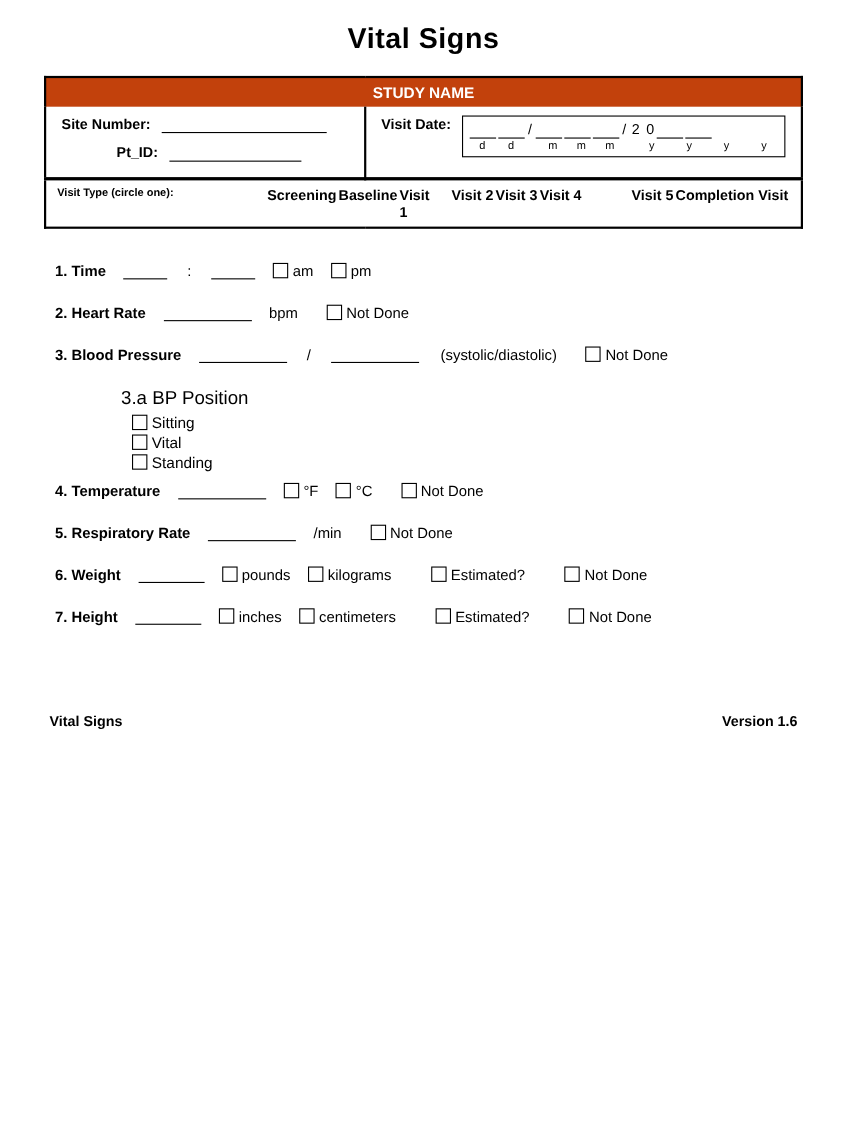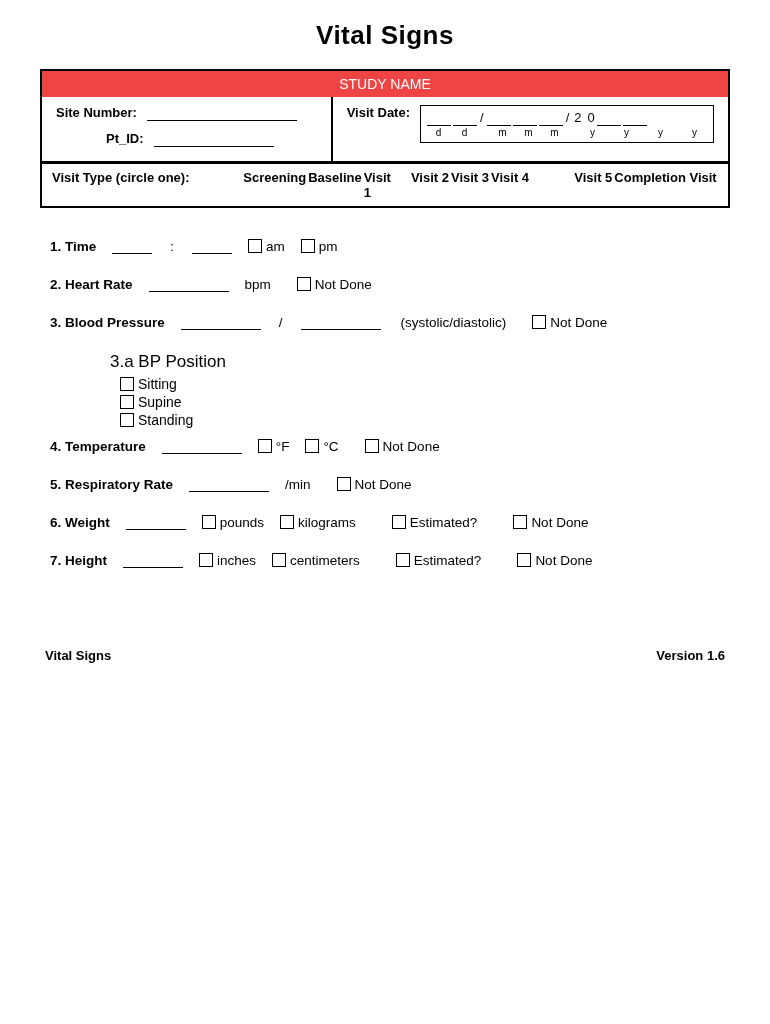--- a/index.html
+++ b/index.html
@@ -26,24 +26,24 @@
       letter-spacing: 0.5px;
     }
 
     .header-table {
       width: 100%;
       border-collapse: collapse;
       border: 2px solid #000;
     }
 
     .study-name-row {
-      background: #ef4444;
+      background: #c2410c;
       color: #fff;
       text-align: center;
-      font-weight: normal;
+      font-weight: bold;
       font-size: 14px;
       padding: 5px;
     }
 
     .field-line {
       display: flex;
       align-items: baseline;
       margin-bottom: 6px;
       font-weight: bold;
       font-size: 13px;
@@ -260,21 +260,21 @@
           </div>
         </div>
       </div>
     </td>
   </tr>
   <tr style="border-top: 3px solid #000;">
     <td colspan="2" style="padding: 0;">
       <table class="visit-table">
         <tbody>
               <tr>
-          <td class="visit-label" style="width: 28%; font-size:13px;margin-left:28px;">
+          <td class="visit-label" style="width: 28%; font-size:10px;margin-left:28px;">
             <span>Visit Type (circle one):</span>
           </td>
           <td style="width: 24%;">
             <div class="visit-options-col">
               <span style="font-weight:bold; font-size:13px;">Screening</span>
               <span style="font-weight:bold; font-size:13px;">Baseline</span>
               <span style="font-weight:bold; font-size:13px;">Visit 1</span>
             </div>
           </td>
           <td style="width: 24%;">
@@ -339,21 +339,21 @@
 
   <div class="bp-position-section">
     <div class="bp-position-title">3.a  BP Position</div>
     <div class="bp-position-options">
       <label class="checkbox-label">
         <span class="checkbox-box"></span>
         <span>Sitting</span>
       </label>
       <label class="checkbox-label">
         <span class="checkbox-box"></span>
-        <span>Supine</span>
+        <span>Vital</span>
       </label>
       <label class="checkbox-label">
         <span class="checkbox-box"></span>
         <span>Standing</span>
       </label>
     </div>
   </div>
 
   <div class="form-field">
     <span class="field-label">4. Temperature</span>

